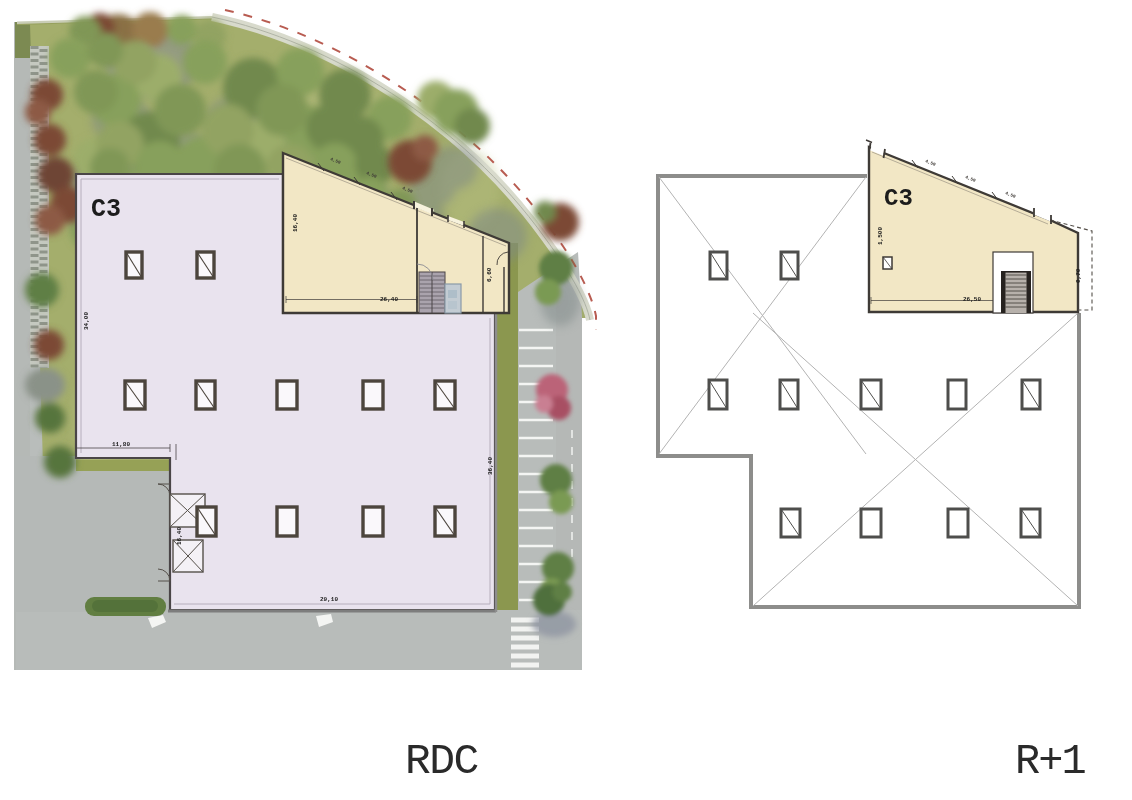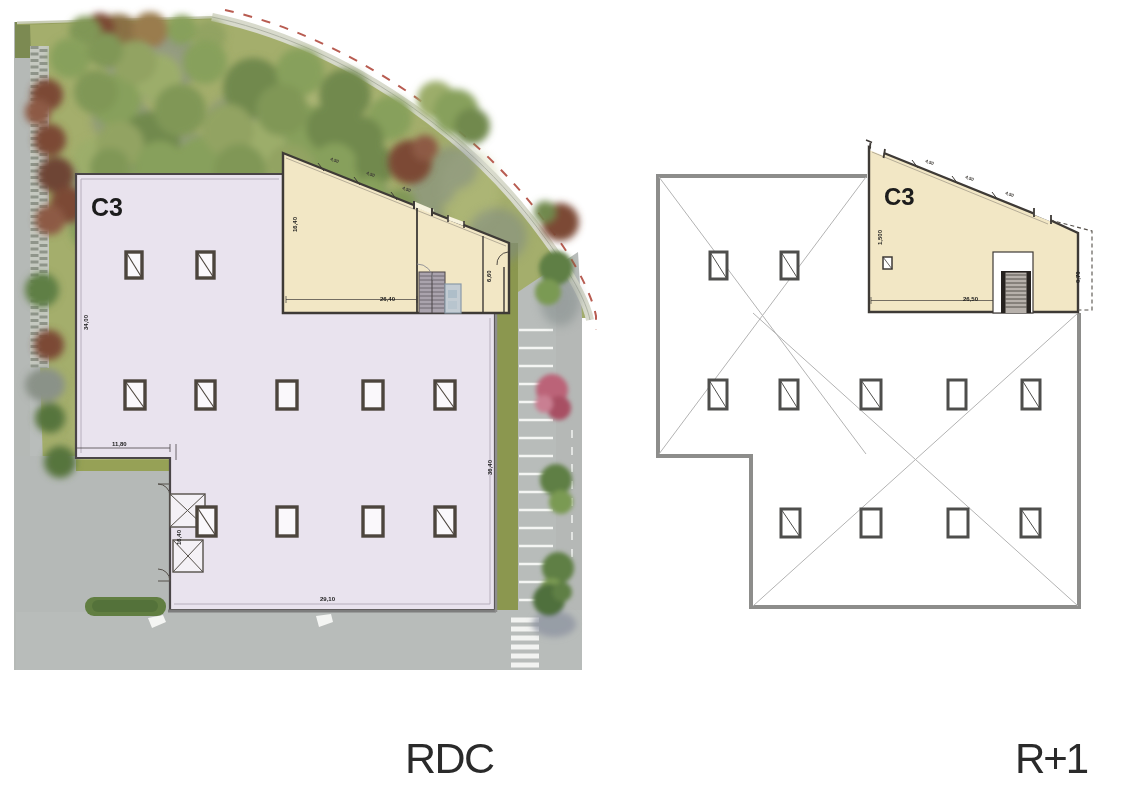--- a/index.html
+++ b/index.html
@@ -1,16 +1,16 @@
 <!DOCTYPE html>
 <html><head>
 <meta charset="utf-8">
 <style>
 html,body{margin:0;padding:0;background:#fff;}
-#stage{position:relative;width:1132px;height:800px;background:#ffffff;overflow:hidden;font-family:Liberation Sans, sans-serif;}
+#stage{position:relative;width:1132px;height:800px;background:#ffffff;overflow:hidden;font-family:Liberation Mono, monospace;}
 svg{display:block;}
 </style>
 </head>
 <body>
 <div id="stage">
 <svg width="1132" height="800" viewBox="0 0 1132 800" xmlns="http://www.w3.org/2000/svg">
 <defs>
 <filter id="b3" x="-60%" y="-60%" width="220%" height="220%">
           <feGaussianBlur stdDeviation="3.5"></feGaussianBlur>
         </filter>

